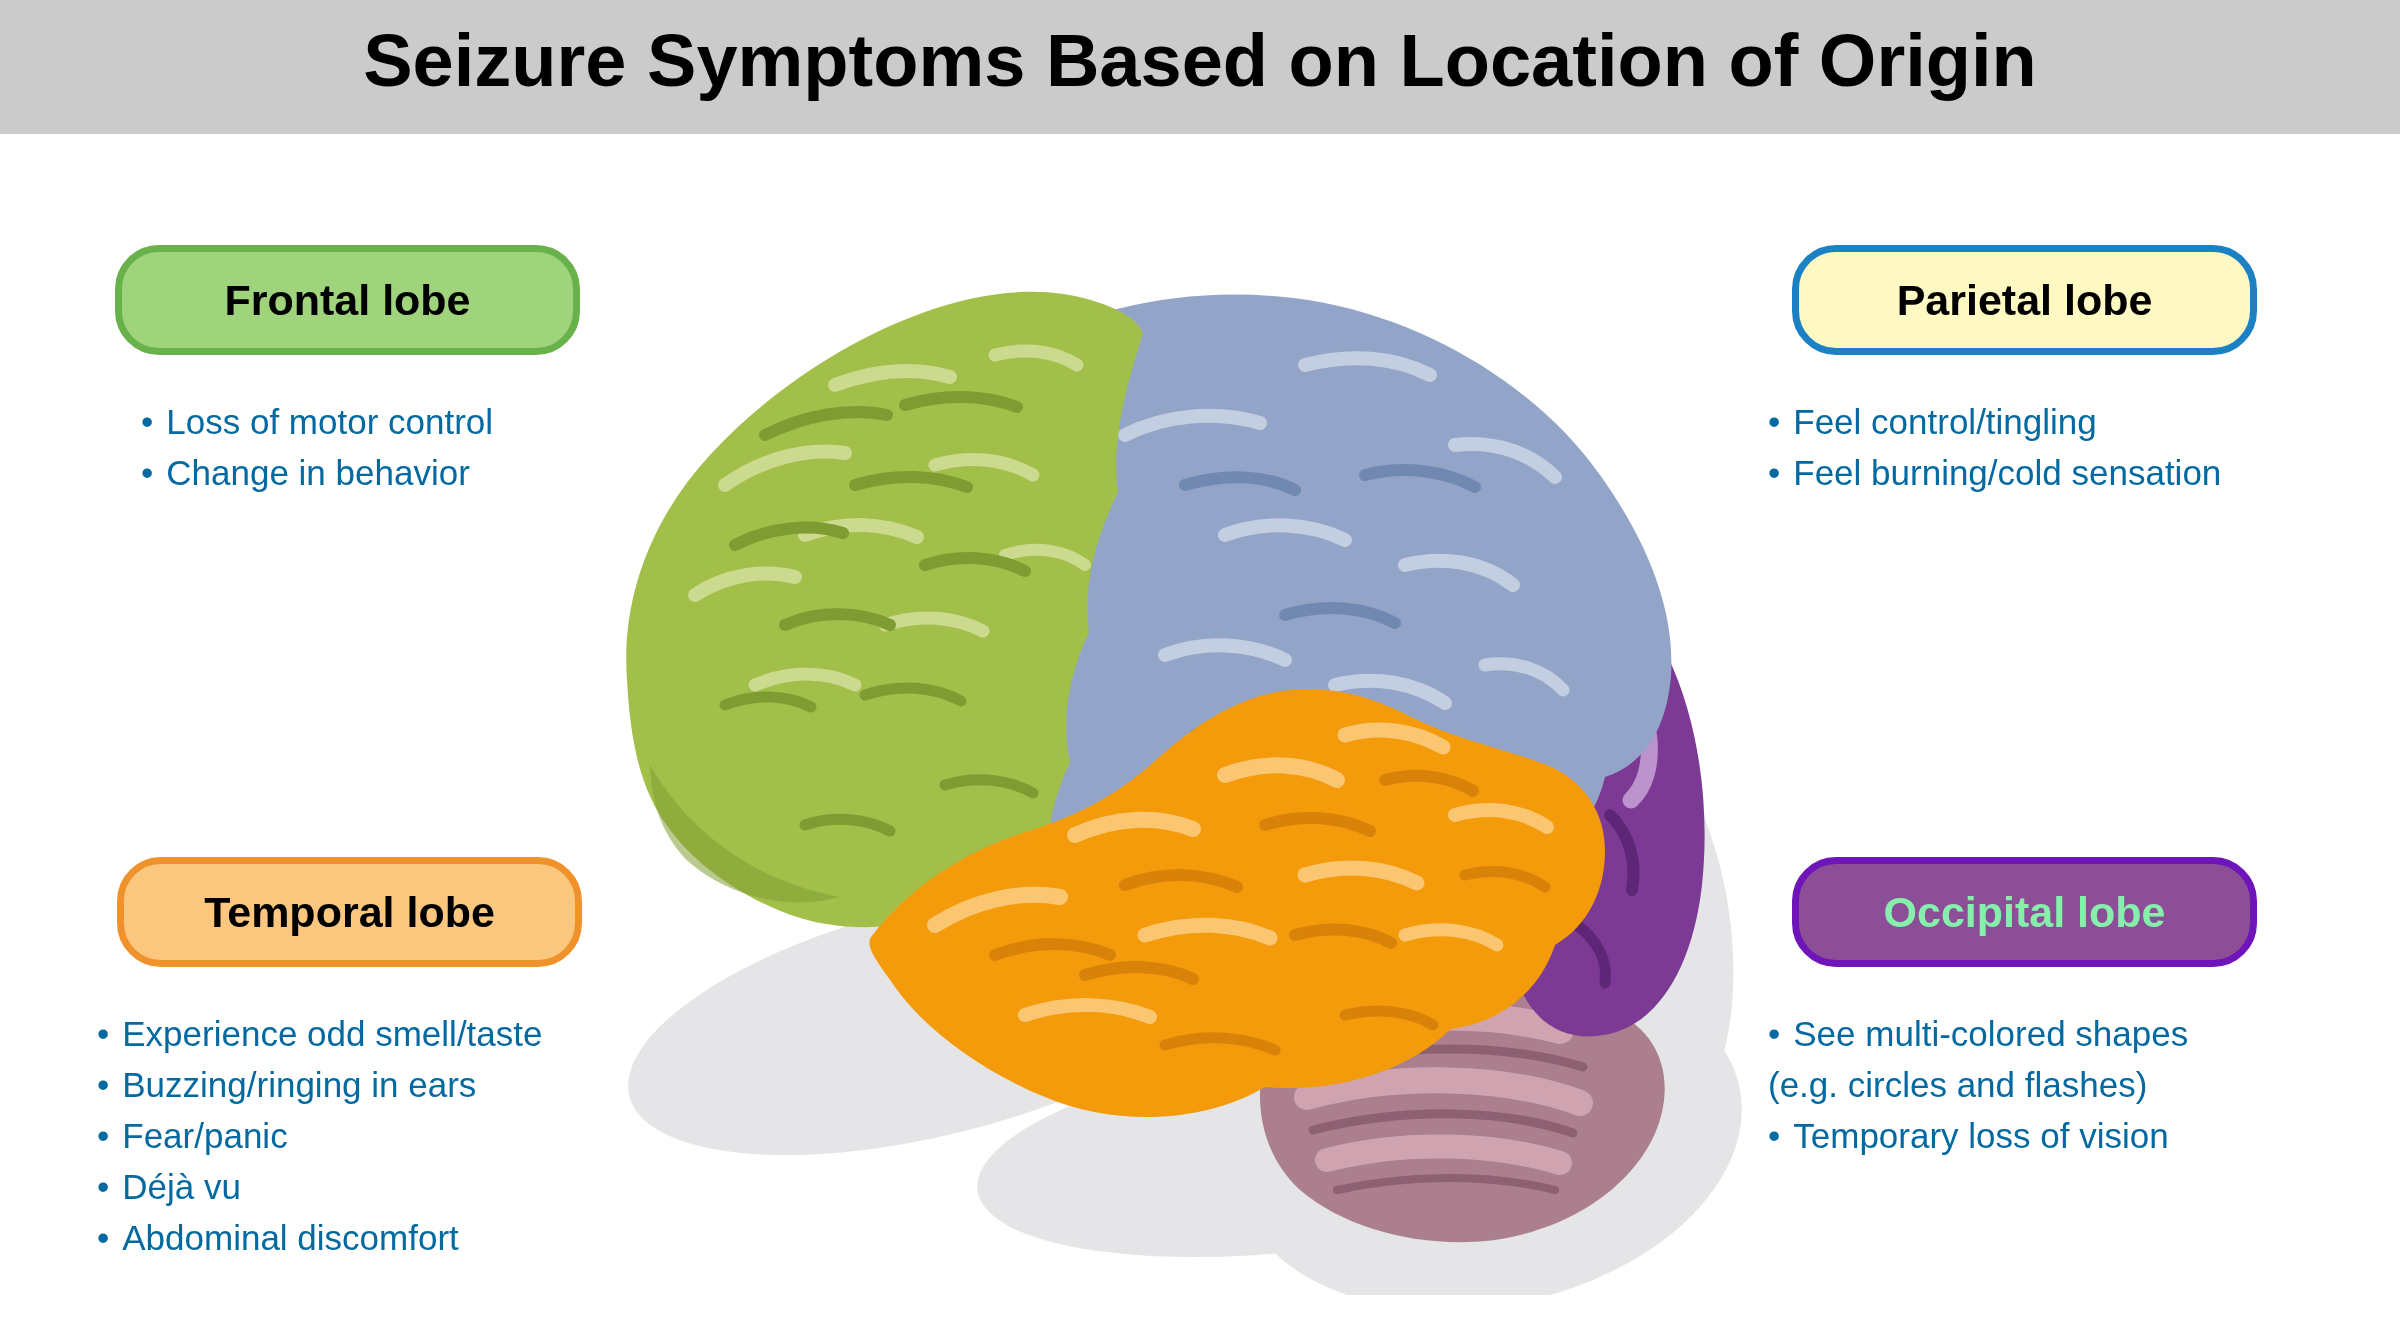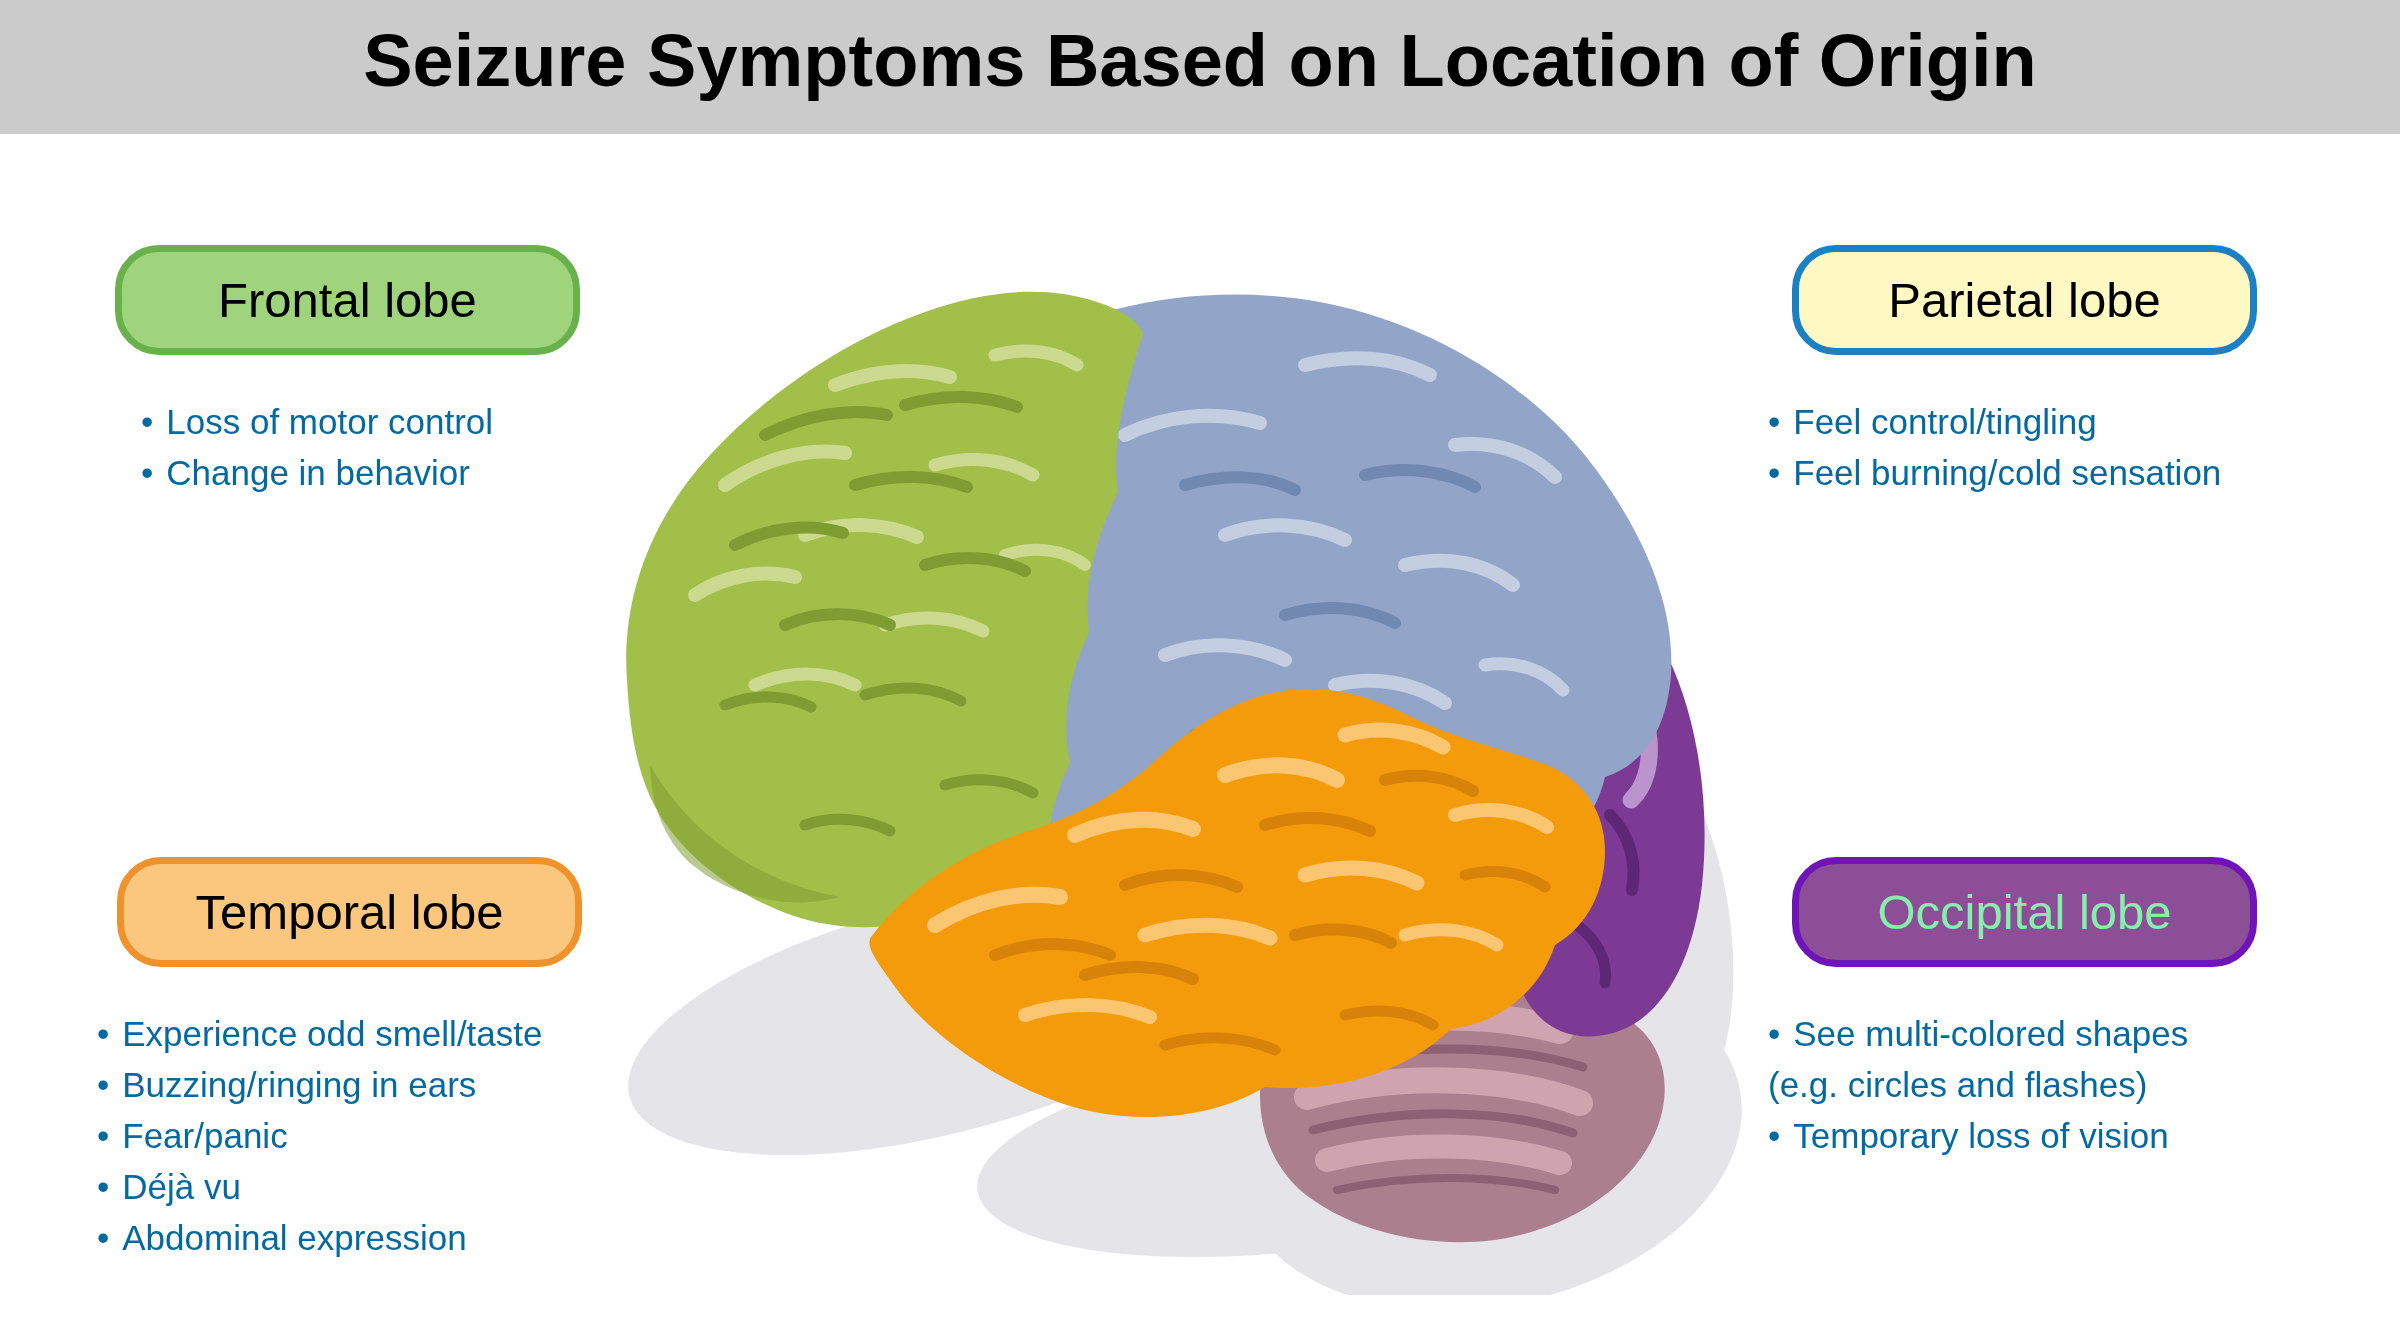--- a/index.html
+++ b/index.html
@@ -15,21 +15,21 @@
   .title-bar h1{
     margin:0;font-size:74px;font-weight:bold;color:#000;letter-spacing:0px;
     padding-top:18px;
   }
   
   .lobe-box{
     position:absolute;width:465px;height:110px;border-radius:44px;
     display:flex;align-items:center;justify-content:center;
     box-sizing:border-box;border:7px solid transparent;
   }
-  .lobe-box span{font-size:49px;font-weight:normal;color:#000;}
+  .lobe-box span{font-size:43px;font-weight:bold;color:#000;}
   .box-frontal {left:115px;top:245px;background:#9fd37c;border-color:#69b14b;}
   .box-parietal{left:1792px;top:245px;background:#fef9c3;border-color:#1b80c4;}
   .box-temporal{left:117px;top:857px;background:#fbc77f;border-color:#f0922b;}
   .box-occipital{left:1792px;top:857px;background:#8b4e97;border-color:#6e14b8;}
   .box-occipital span{color:#86efac;}
   
   .symptoms{
     position:absolute;margin:0;padding:0;list-style:none;
     font-size:35px;line-height:51px;color:#0369a1;
   }
@@ -68,21 +68,21 @@
   </ul>
 
   <div class="lobe-box box-temporal">
     <span>Temporal lobe</span>
   </div>
   <ul class="symptoms list-temporal">
     <li>Experience odd smell/taste</li>
     <li>Buzzing/ringing in ears</li>
     <li>Fear/panic</li>
     <li>Déjà vu</li>
-    <li>Abdominal expression</li>
+    <li>Abdominal discomfort</li>
   </ul>
 
   <div class="lobe-box box-occipital">
     <span>Occipital lobe</span>
   </div>
   <ul class="symptoms list-occipital">
     <li>See multi-colored shapes (e.g. circles and flashes)</li>
     <li>Temporary loss of vision</li>
   </ul>
 

